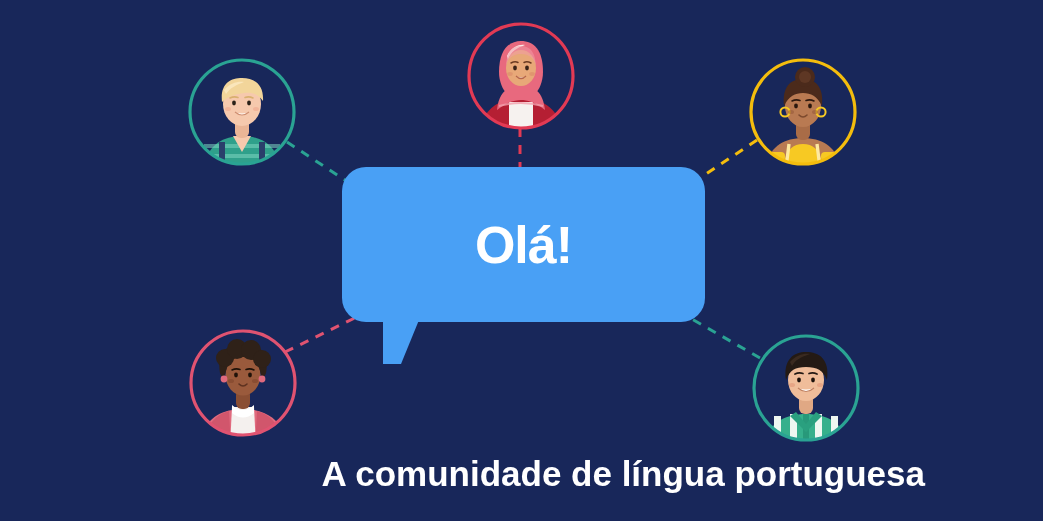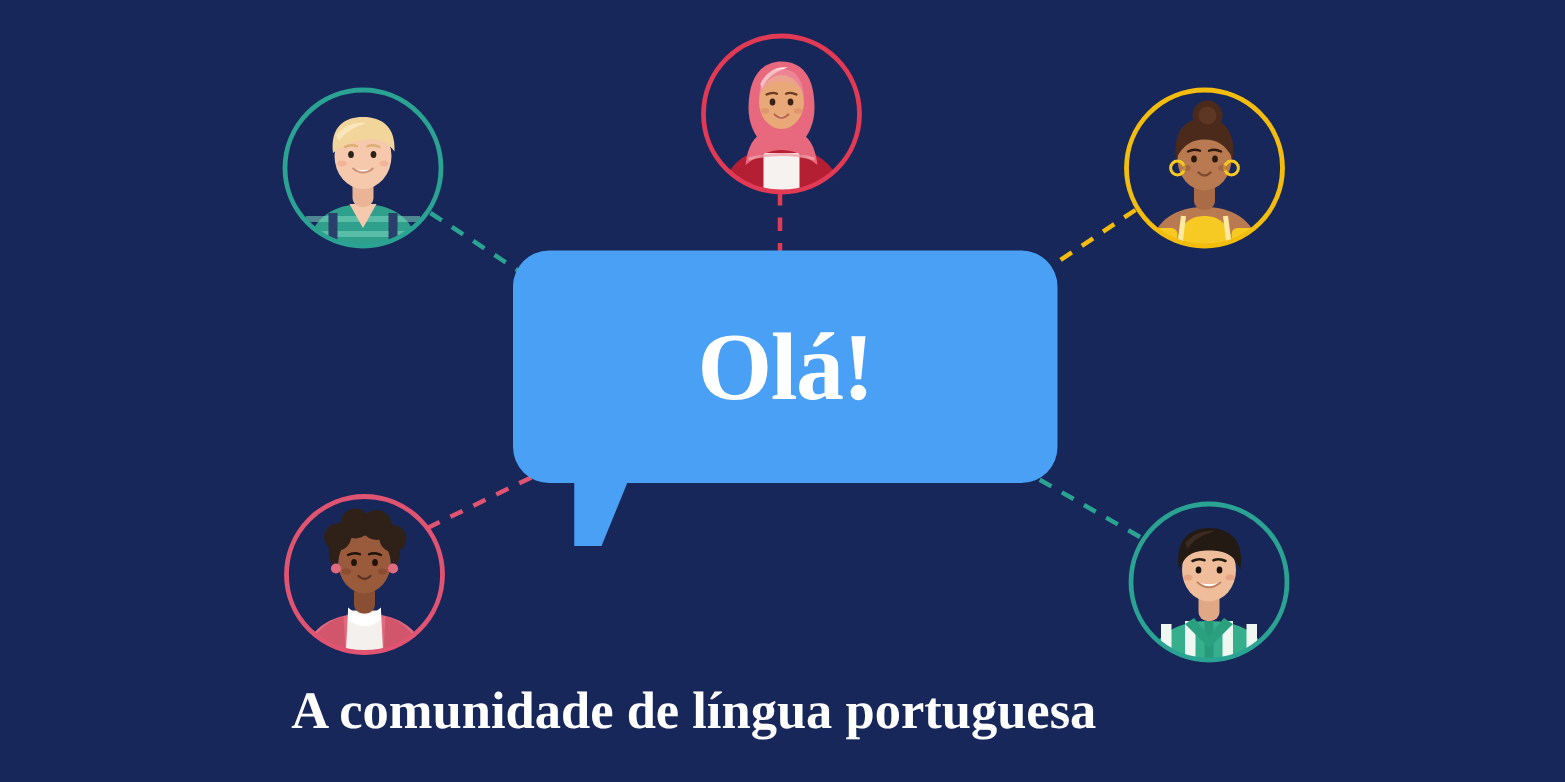--- a/index.html
+++ b/index.html
@@ -55,38 +55,36 @@
   #bubble-text {
     position: absolute;
     left: 342px;
     top: 167px;
     width: 363px;
     height: 155px;
     display: flex;
     align-items: center;
     justify-content: center;
     color: #ffffff;
-    font-size: 64px;
+    font-size: 52px;
     font-weight: bold;
     letter-spacing: -1px;
     line-height: 1;
-    font-family: Liberation Serif, serif;
   }
   #caption {
     position: absolute;
     left: 0;
     top: 455px;
     width: 925px;
-    text-align: center;
+    text-align: right;
     color: #ffffff;
     font-size: 35px;
     font-weight: bold;
     letter-spacing: 0px;
     line-height: 1.1;
-    font-family: Liberation Serif, serif;
   }
 </style>
 </head>
 <body>
 
 <div id="stage">
 
   <div id="bg-layer"></div>
 
   <svg id="connectors" viewBox="0 0 1043 521" xmlns="http://www.w3.org/2000/svg">

